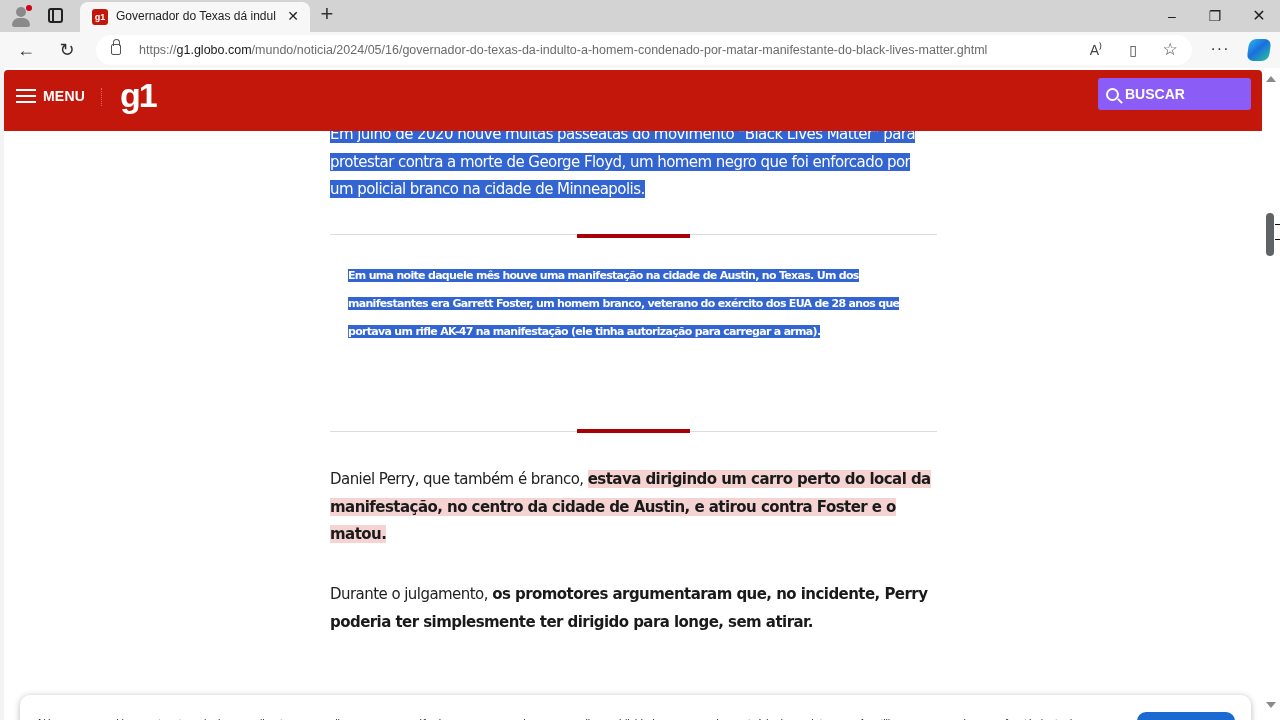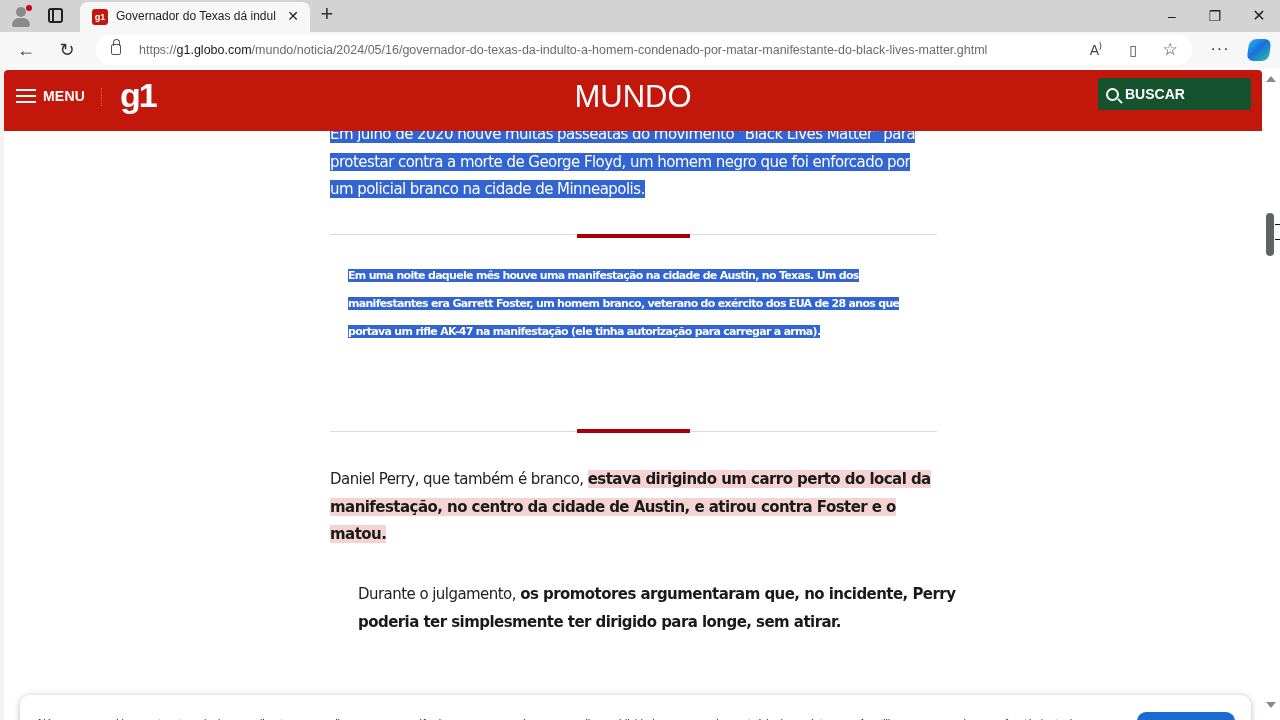--- a/index.html
+++ b/index.html
@@ -44,21 +44,21 @@
     
     .viewport { position: absolute; left: 4px; top: 68px; width: 1258px; height: 652px; background: #fff; overflow: hidden; }
     .g1-header { position: absolute; left: 0; top: 2px; width: 1258px; height: 61px; background: #c4170c; border-radius: 4px 4px 0 0; }
     .menu-btn { position: absolute; left: 12px; top: 16px; height: 20px; display: flex; align-items: center; gap: 7px; color: #fff; }
     .hamburger { width: 20px; height: 14px; border-top: 2px solid #fff; border-bottom: 2px solid #fff; position: relative; }
     .hamburger::before { content: ""; position: absolute; left: 0; top: 4px; width: 20px; height: 2px; background: #fff; }
     .menu-label { font-size: 14px; font-weight: bold; letter-spacing: 0.2px; }
     .divider-v { position: absolute; left: 97px; top: 18px; width: 1px; height: 18px; border-left: 1px dotted #e86a62; }
     .g1-logo { position: absolute; left: 116px; top: 6px; font-size: 34px; font-weight: bold; color: #fff; letter-spacing: -2px; line-height: 38px; }
     .section-title { position: absolute; left: 0; width: 1258px; top: 10px; text-align: center; font-size: 31px; color: #fff; font-weight: normal; letter-spacing: 0; line-height: 34px; }
-    .search-btn { position: absolute; left: 1094px; top: 8px; width: 153px; height: 32px; background: #14532d; border-radius: 3px; color: #fff; display: flex; align-items: center; padding-left: 8px; gap: 6px; }
+    .search-btn { position: absolute; left: 1094px; top: 8px; width: 153px; height: 32px; background: #8b5cf6; border-radius: 3px; color: #fff; display: flex; align-items: center; padding-left: 8px; gap: 6px; }
     .search-icon { width: 13px; height: 13px; border: 2px solid #fff; border-radius: 50%; position: relative; }
     .search-icon::after { content: ""; position: absolute; left: 9px; top: 10px; width: 6px; height: 2px; background: #fff; transform: rotate(45deg); }
     .search-label { font-size: 14px; font-weight: bold; }
 
     .scrollbar { position: absolute; left: 1262px; top: 68px; width: 18px; height: 652px; background: #fff; }
     .scroll-up { position: absolute; left: 4px; top: 8px; width: 0; height: 0; border-left: 5px solid transparent; border-right: 5px solid transparent; border-bottom: 6px solid #8a8a8a; }
     .scroll-thumb { position: absolute; left: 4px; top: 145px; width: 8px; height: 43px; border-radius: 4px; background: #5f6366; }
     .scroll-down { position: absolute; left: 4px; top: 634px; width: 0; height: 0; border-left: 5px solid transparent; border-right: 5px solid transparent; border-top: 6px solid #8a8a8a; }
     .cursor { position: absolute; left: 1275px; top: 224px; width: 8px; height: 16px; border: 1.5px solid #111; border-left: none; background: #fff; }
 
@@ -67,21 +67,21 @@
     .para { font-size: 15px; line-height: 27.7px; color: #222; letter-spacing: -0.55px; }
     .sel { background: #3264d2; color: #fff; }
     .p1 { position: absolute; left: 0; top: 0; width: 600px; }
     .sep { position: absolute; left: 0; width: 607px; height: 1px; background: #dcdcdc; }
     .sep-mark { position: absolute; left: 247px; width: 113px; height: 4px; background: #a80007; }
     .sep1 { top: 113px; } .sep1m { top: 113px; }
     .sep2 { top: 310px; } .sep2m { top: 308px; }
     .quote { position: absolute; left: 18px; top: 141px; width: 580px; font-weight: bold; font-size: 11px; line-height: 28px; letter-spacing: -0.7px; }
     .p2 { position: absolute; left: 0; top: 345px; width: 608px; }
     .hl { background: #f6d3d3; font-weight: bold; color: #1a1a1a; }
-    .p3 { position: absolute; left: 0; top: 460px; width: 608px; margin-left: 28px; }
+    .p3 { position: absolute; left: 0; top: 460px; width: 608px; }
     .bold { font-weight: bold; color: #1a1a1a; }
 
     
     .cookie { position: absolute; left: 16px; top: 627px; width: 1231px; height: 72px; background: #fff; border-radius: 10px; box-shadow: 0 1px 6px rgba(0,0,0,0.28); }
     .cookie-text { position: absolute; left: 18px; top: 19px; width: 1070px; font-size: 10.8px; line-height: 18.5px; color: #333; letter-spacing: -0.15px; }
     .cookie-btn { position: absolute; left: 1117px; top: 17px; width: 98px; height: 39px; background: #1a6ad2; color: #fff; border-radius: 9px; font-size: 14px; font-weight: bold; text-align: center; line-height: 39px; font-family: "DejaVu Sans", sans-serif; letter-spacing: -0.4px; }
   </style>
 </head>
 <body>
 
@@ -137,21 +137,20 @@
     <p class="para p3"><span>Durante o julgamento, </span><span class="bold">os promotores argumentaram que, no incidente, Perry poderia ter simplesmente ter dirigido para longe, sem atirar.</span></p>
   </div>
 
   <div class="g1-header">
     <div class="menu-btn">
       <div class="hamburger"></div>
       <span class="menu-label">MENU</span>
     </div>
     <div class="divider-v"></div>
     <div class="g1-logo">g1</div>
-    <div class="section-title">MUNDO</div>
     <div class="search-btn">
       <div class="search-icon"></div>
       <span class="search-label">BUSCAR</span>
     </div>
   </div>
 
   <div class="cookie">
     <div class="cookie-text"><span>Nós usamos cookies e outras tecnologias semelhantes para melhorar a sua experiência em nossos serviços, personalizar publicidade e recomendar conteúdo de seu interesse. Ao utilizar nossos serviços, você está ciente dessa funcionalidade. Informamos ainda que atualizamos nosso </span></div>
     <div class="cookie-btn">Prosseguir</div>
   </div>

